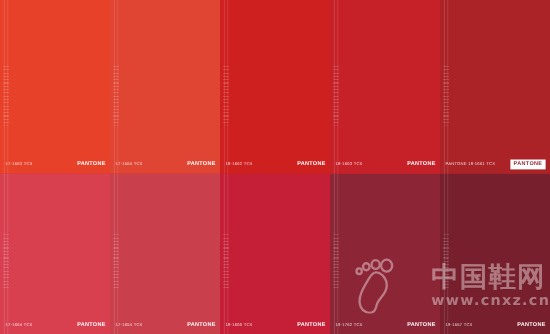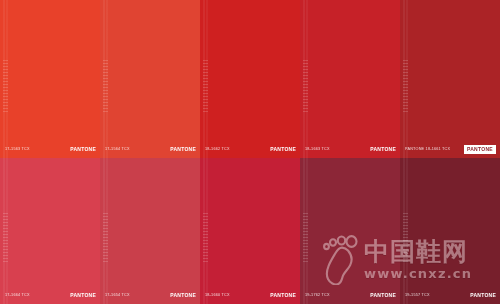--- a/index.html
+++ b/index.html
@@ -100,20 +100,21 @@
   #watermark {
     position: absolute;
     right: 6px;
     bottom: 16px;
     width: 176px;
     height: 58px;
     opacity: 0.46;
     pointer-events: none;
     display: flex;
     align-items: center;
+    gap: 28px;
   }
   .wm-foot {
     width: 44px;
     height: 52px;
     flex: 0 0 auto;
   }
   .wm-text {
     margin-left: 2px;
     display: flex;
     flex-direction: column;

